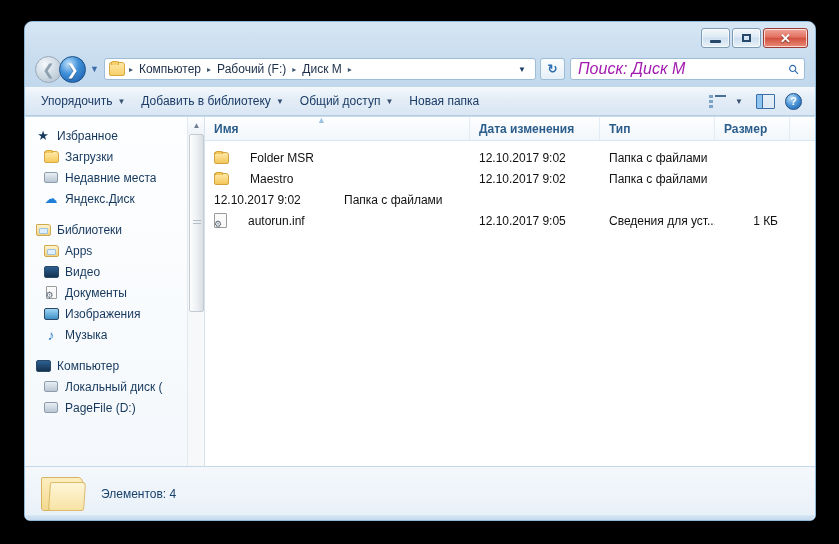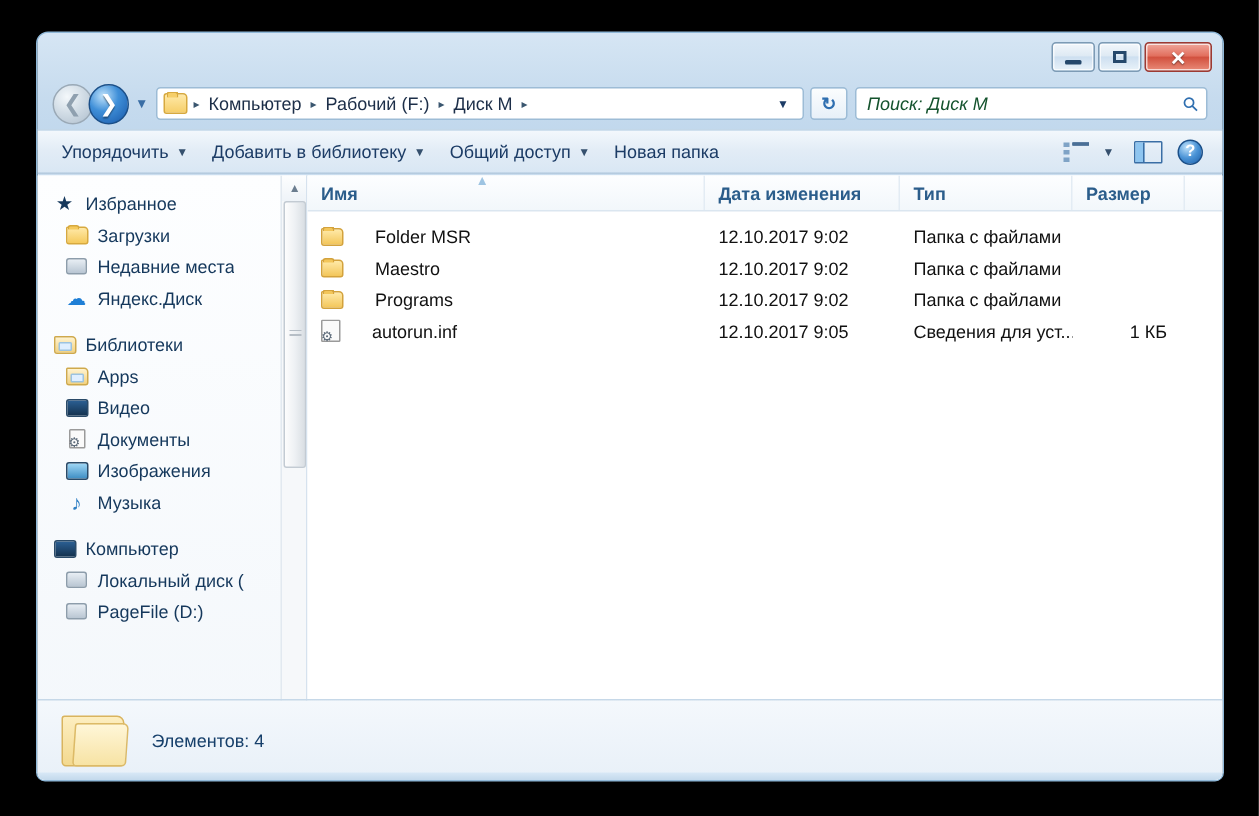--- a/index.html
+++ b/index.html
@@ -88,21 +88,21 @@
     border:1px solid #9dbcd6; border-radius:3px;
     background: linear-gradient(180deg,#fbfdfe 0%, #e7f0f8 100%);
     display:flex; align-items:center; justify-content:center;
     color:#2f6fb0; font-size:12px; font-weight:bold;
   }
   .searchbox {
     width:235px; height:22px; margin-left:5px; flex:0 0 auto;
     background:#fff; border:1px solid #9dbcd6; border-radius:3px;
     display:flex; align-items:center; padding:0 5px 0 7px;
   }
-  .searchbox .ph { flex:1; font-size:12px; color:#14532d; font-style:italic; }
+  .searchbox .ph { flex:1; font-size:16px; color:#a21caf; font-style:italic; }
   .searchbox .mag { color:#2f6fb0; font-size:13px; transform:rotate(-45deg); }
 
   
   .toolbar {
     position:absolute; left:0; top:64px; width:100%; height:30px;
     background: linear-gradient(180deg,#f3f8fc 0%, #e2ecf6 48%, #d9e7f4 100%);
     border-top:1px solid #c3d7e8; border-bottom:1px solid #b5cbdf;
     display:flex; align-items:center; padding:0 8px;
   }
   .tbitem { display:flex; align-items:center; gap:5px; padding:3px 8px; font-size:12px; color:#1c3c66; white-space:nowrap; border-radius:3px; }
@@ -417,24 +417,20 @@
           <div class="row">
             <div class="cell name">
               <span class="rowfolder"></span>
               <span>Maestro</span>
             </div>
             <div class="cell date">12.10.2017 9:02</div>
             <div class="cell type">Папка с файлами</div>
             <div class="cell size"></div>
           </div>
           <div class="row">
-            <div class="cell name">
-              <span class="rowfolder"></span>
-              <span>Programs</span>
-            </div>
             <div class="cell date">12.10.2017 9:02</div>
             <div class="cell type">Папка с файлами</div>
             <div class="cell size"></div>
           </div>
           <div class="row">
             <div class="cell name">
               <span class="inffile"></span>
               <span>autorun.inf</span>
             </div>
             <div class="cell date">12.10.2017 9:05</div>

